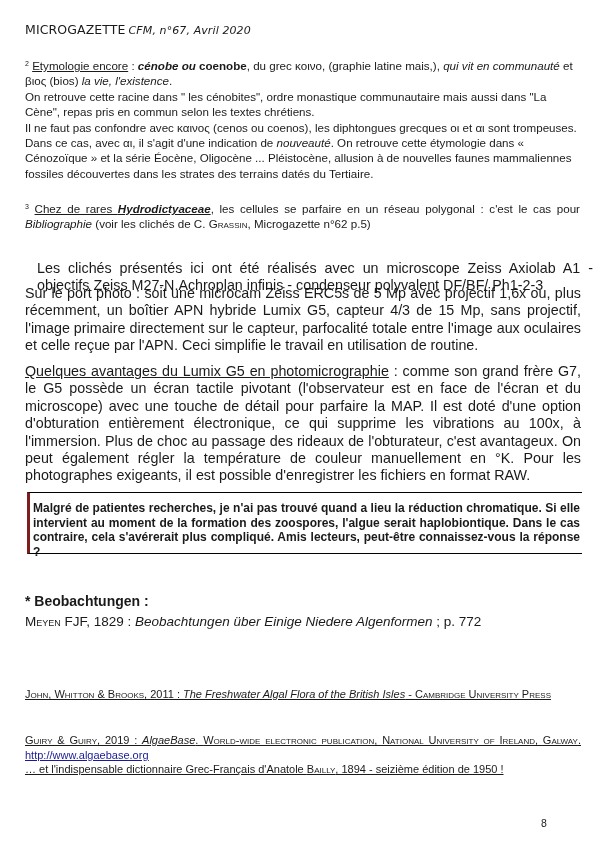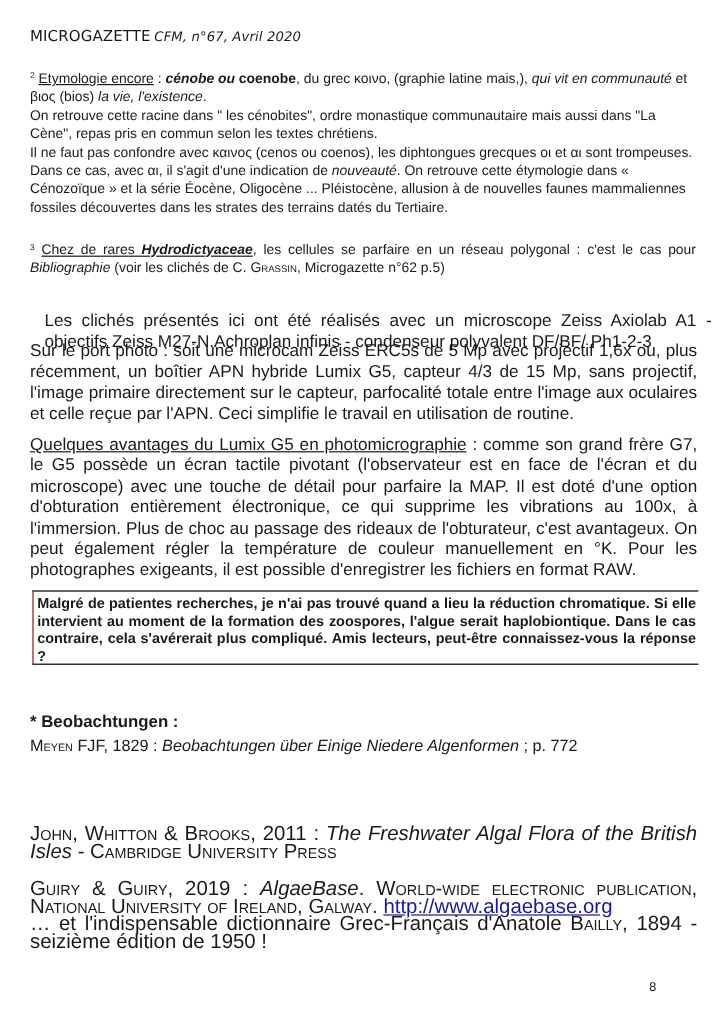--- a/index.html
+++ b/index.html
@@ -9,24 +9,24 @@
     .header .sub { font-style: italic; font-size: 11px; margin-left: 3px; }
     .fn { position: absolute; left: 25px; width: 555px; font-size: 11.6px; line-height: 15.4px; }
     .fn2 { top: 56px; }
     .fn3 { top: 199px; text-align: justify; }
     sup { font-size: 7px; vertical-align: 4px; }
     u { text-decoration: underline; margin-top: 44px; }
     .body-p { position: absolute; left: 25px; width: 556px; font-size: 14.3px; line-height: 17.4px; text-align: justify; }
     .p1 { top: 248px; }
     .p2 { top: 285px; }
     .p3 { top: 363px; }
-    .box { position: absolute; left: 27px; top: 492px; width: 555px; height: 62px; border-top: 1px solid #000; border-left: 1px solid #7f1d1d; border-bottom: 1px solid #000; padding: 3px 2px 0 3px; box-sizing: border-box; font-size: 12px; line-height: 14.6px; font-weight: bold; text-align: justify; }
+    .box { position: absolute; left: 27px; top: 492px; width: 555px; height: 62px; border-top: 1px solid #000; border-left: 3px solid #7f1d1d; border-bottom: 1px solid #000; padding: 8px 2px 0 3px; box-sizing: border-box; font-size: 12px; line-height: 14.6px; font-weight: bold; text-align: justify; }
     .bib-title { position: absolute; left: 25px; top: 593px; font-size: 14px; font-weight: bold; }
     .bib { position: absolute; left: 25px; width: 556px; font-size: 13.5px; line-height: 16.2px; text-align: justify; }
-    .bib.small { font-size: 17px; line-height: 15px; }
+    .bib.small { font-size: 11px; line-height: 15px; text-decoration: underline; }
     .b1 { top: 614px; }
     .b2 { top: 645px; }
     .b3 { top: 687px; }
     .b4 { top: 721px; margin-top: 12px; }
     .b5 { top: 762px; }
     .sc { font-variant: small-caps; }
     .link { color: #1a1a99; text-decoration: underline; cursor: pointer; }
     .pagenum { position: absolute; left: 541px; top: 817px; font-size: 10.5px; }
   </style>
 </head>

